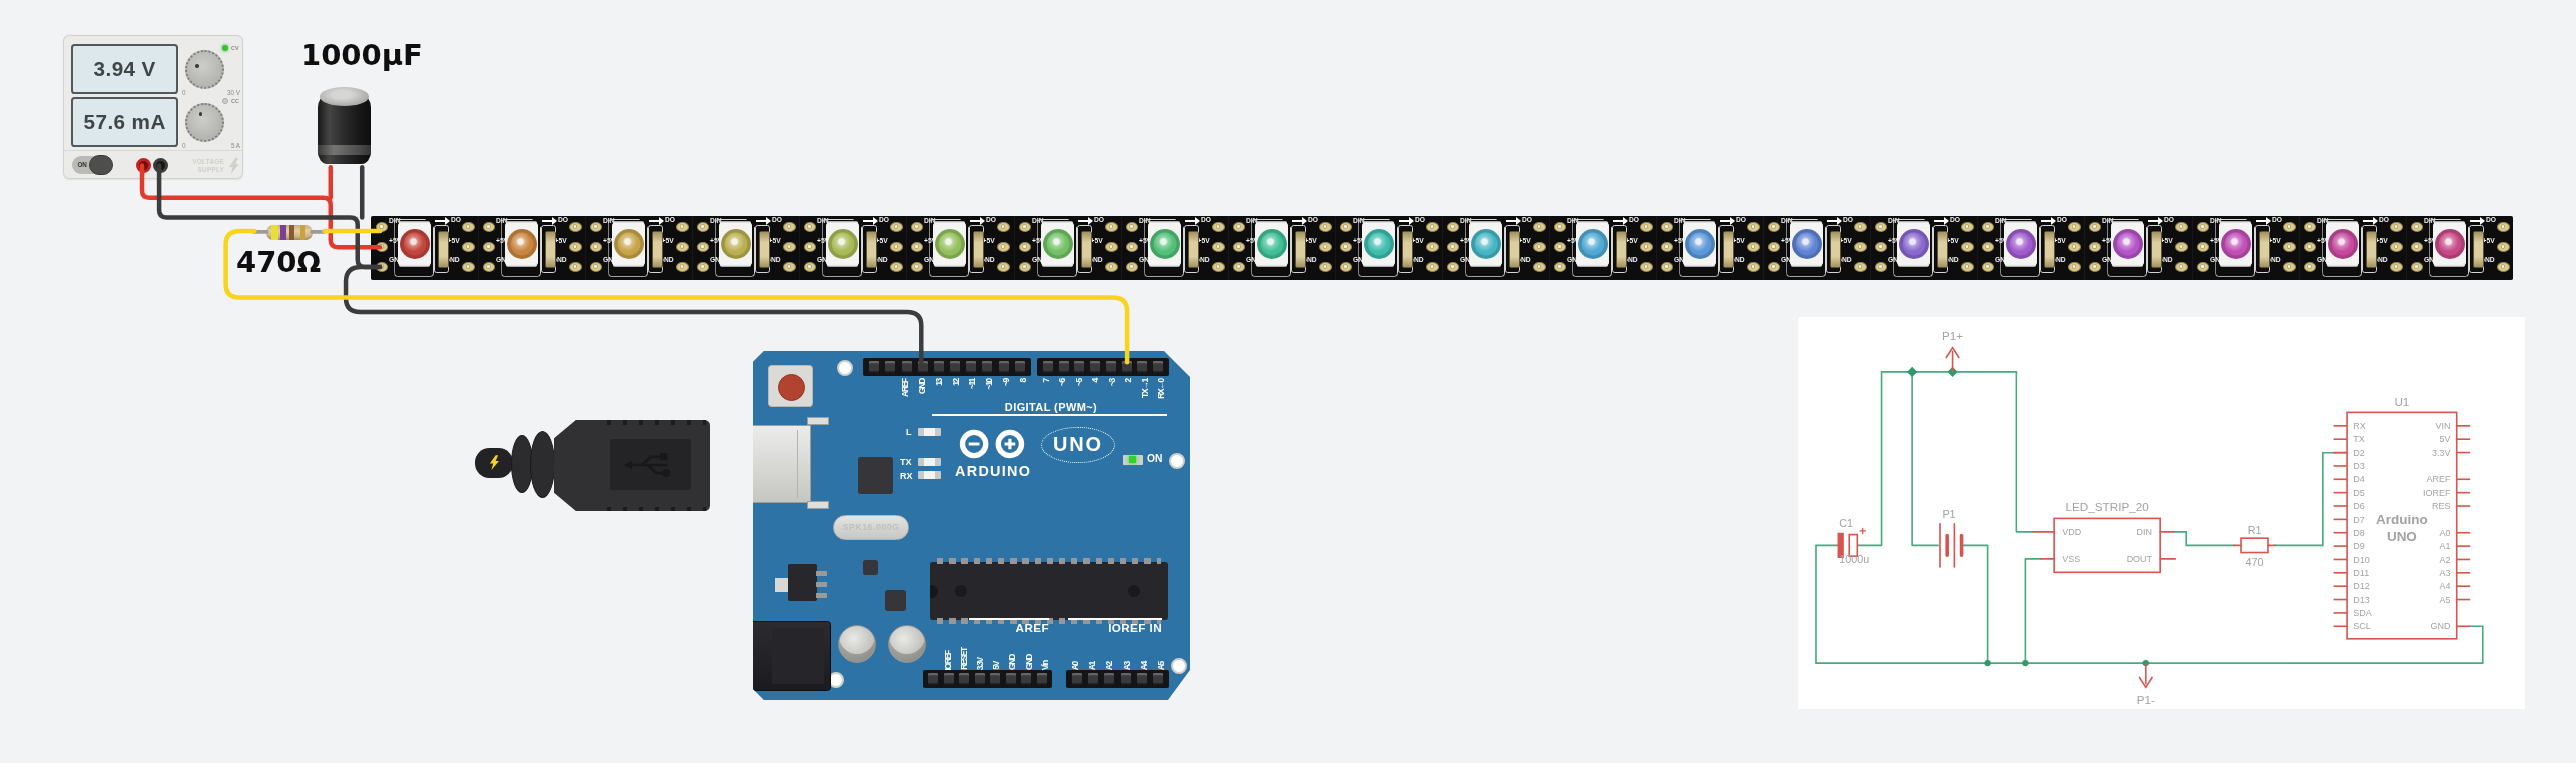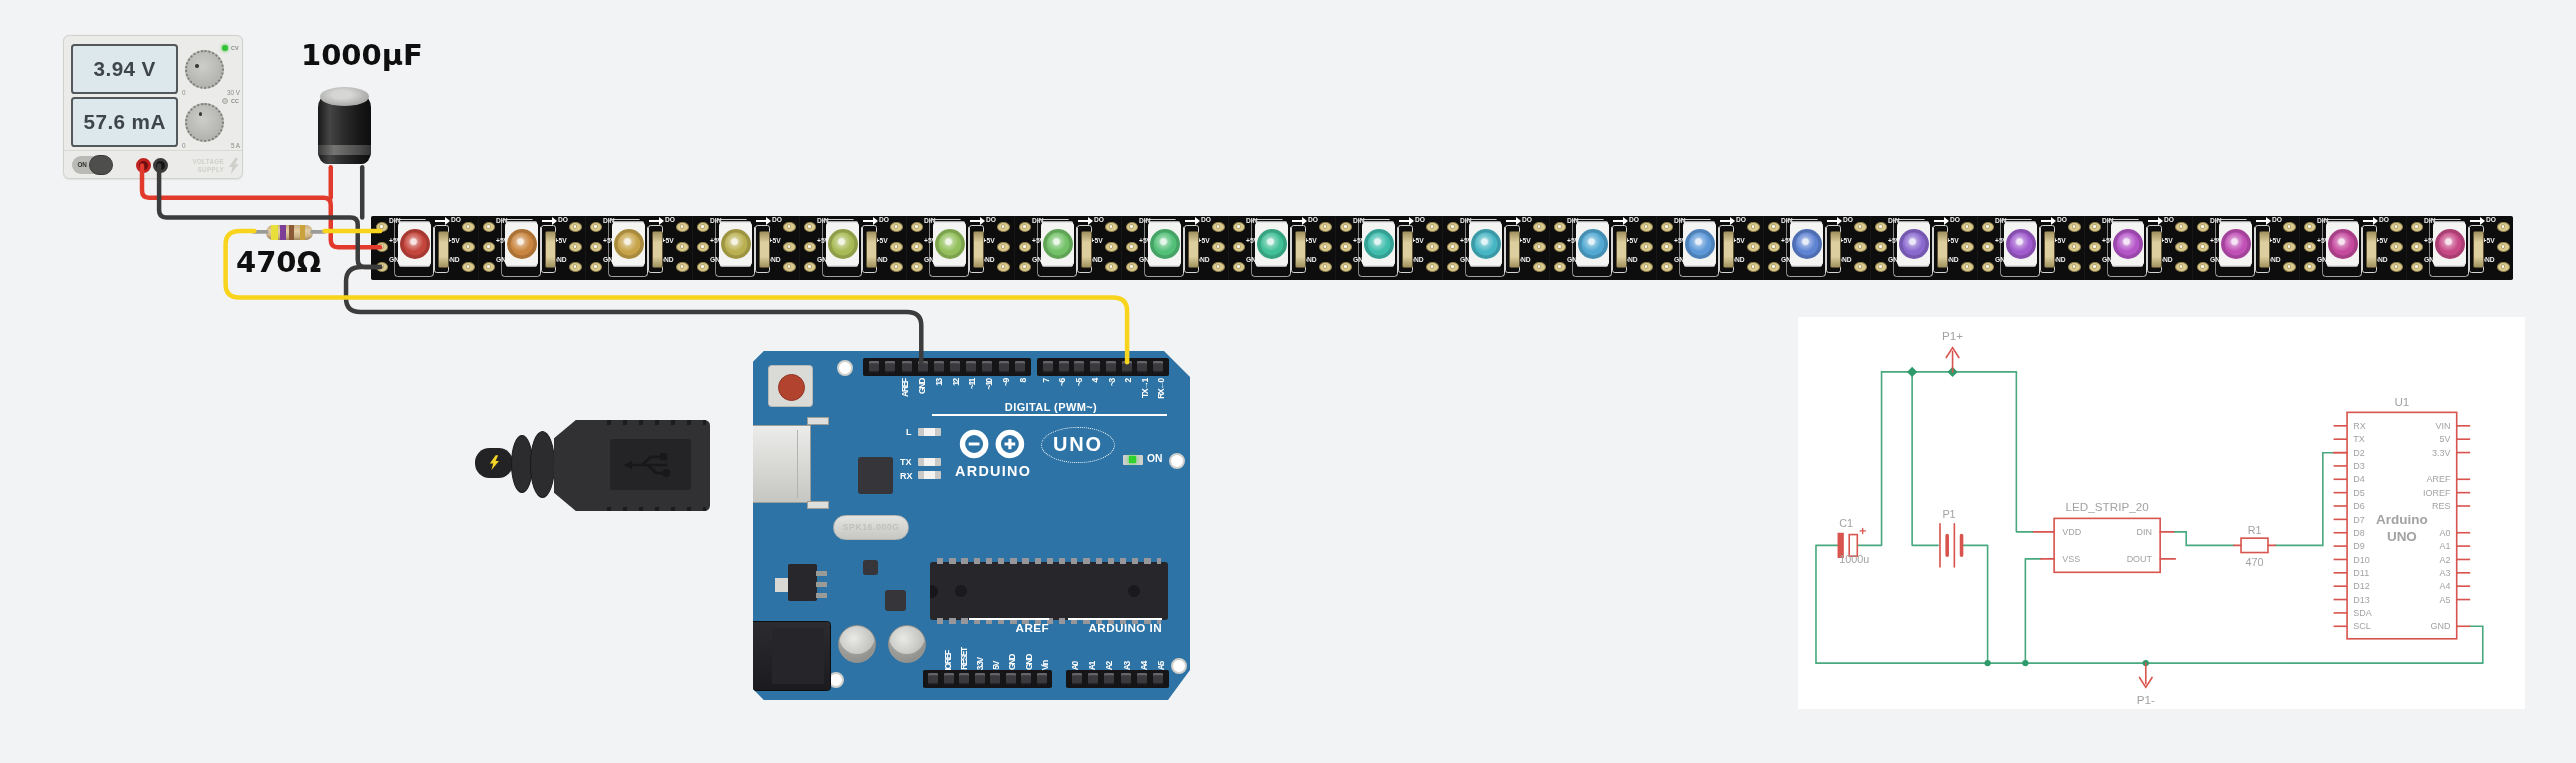--- a/index.html
+++ b/index.html
@@ -663,21 +663,21 @@
     <div class="bcap" style="left:85px"></div>
     <div class="bcap" style="left:135px"></div>
     <div class="jack"></div>
     <div class="usbport"></div>
     <div class="ptab" style="top:66px"></div>
     <div class="ptab" style="top:150px"></div>
 
     <div class="wline" style="left:216px;top:267px;width:80px"></div>
     <div class="silk" style="left:216px;top:270px;width:80px;text-align:right;font-size:11.7px;letter-spacing:0.4px">AREF</div>
     <div class="wline" style="left:315px;top:267px;width:94px"></div>
-    <div class="silk" style="left:315px;top:270px;width:94px;text-align:right;font-size:11.7px;letter-spacing:0.4px">ARDUINO IN</div>
+    <div class="silk" style="left:315px;top:270px;width:94px;text-align:right;font-size:11.7px;letter-spacing:0.4px">IOREF IN</div>
   <div class="vt" style="left: 147px; top: 28px;">AREF</div>
       <div class="vt" style="left: 164px; top: 28px;">GND</div>
       <div class="vt" style="left: 181px; top: 28px;">13</div>
       <div class="vt" style="left: 198px; top: 28px;">12</div>
       <div class="vt" style="left: 214px; top: 28px;">~11</div>
       <div class="vt" style="left: 231px; top: 28px;">~10</div>
       <div class="vt" style="left: 248px; top: 28px;">~9</div>
       <div class="vt" style="left: 265px; top: 28px;">8</div>
       <div class="vt" style="left: 288px; top: 28px;">7</div>
       <div class="vt" style="left: 304px; top: 28px;">~6</div>

